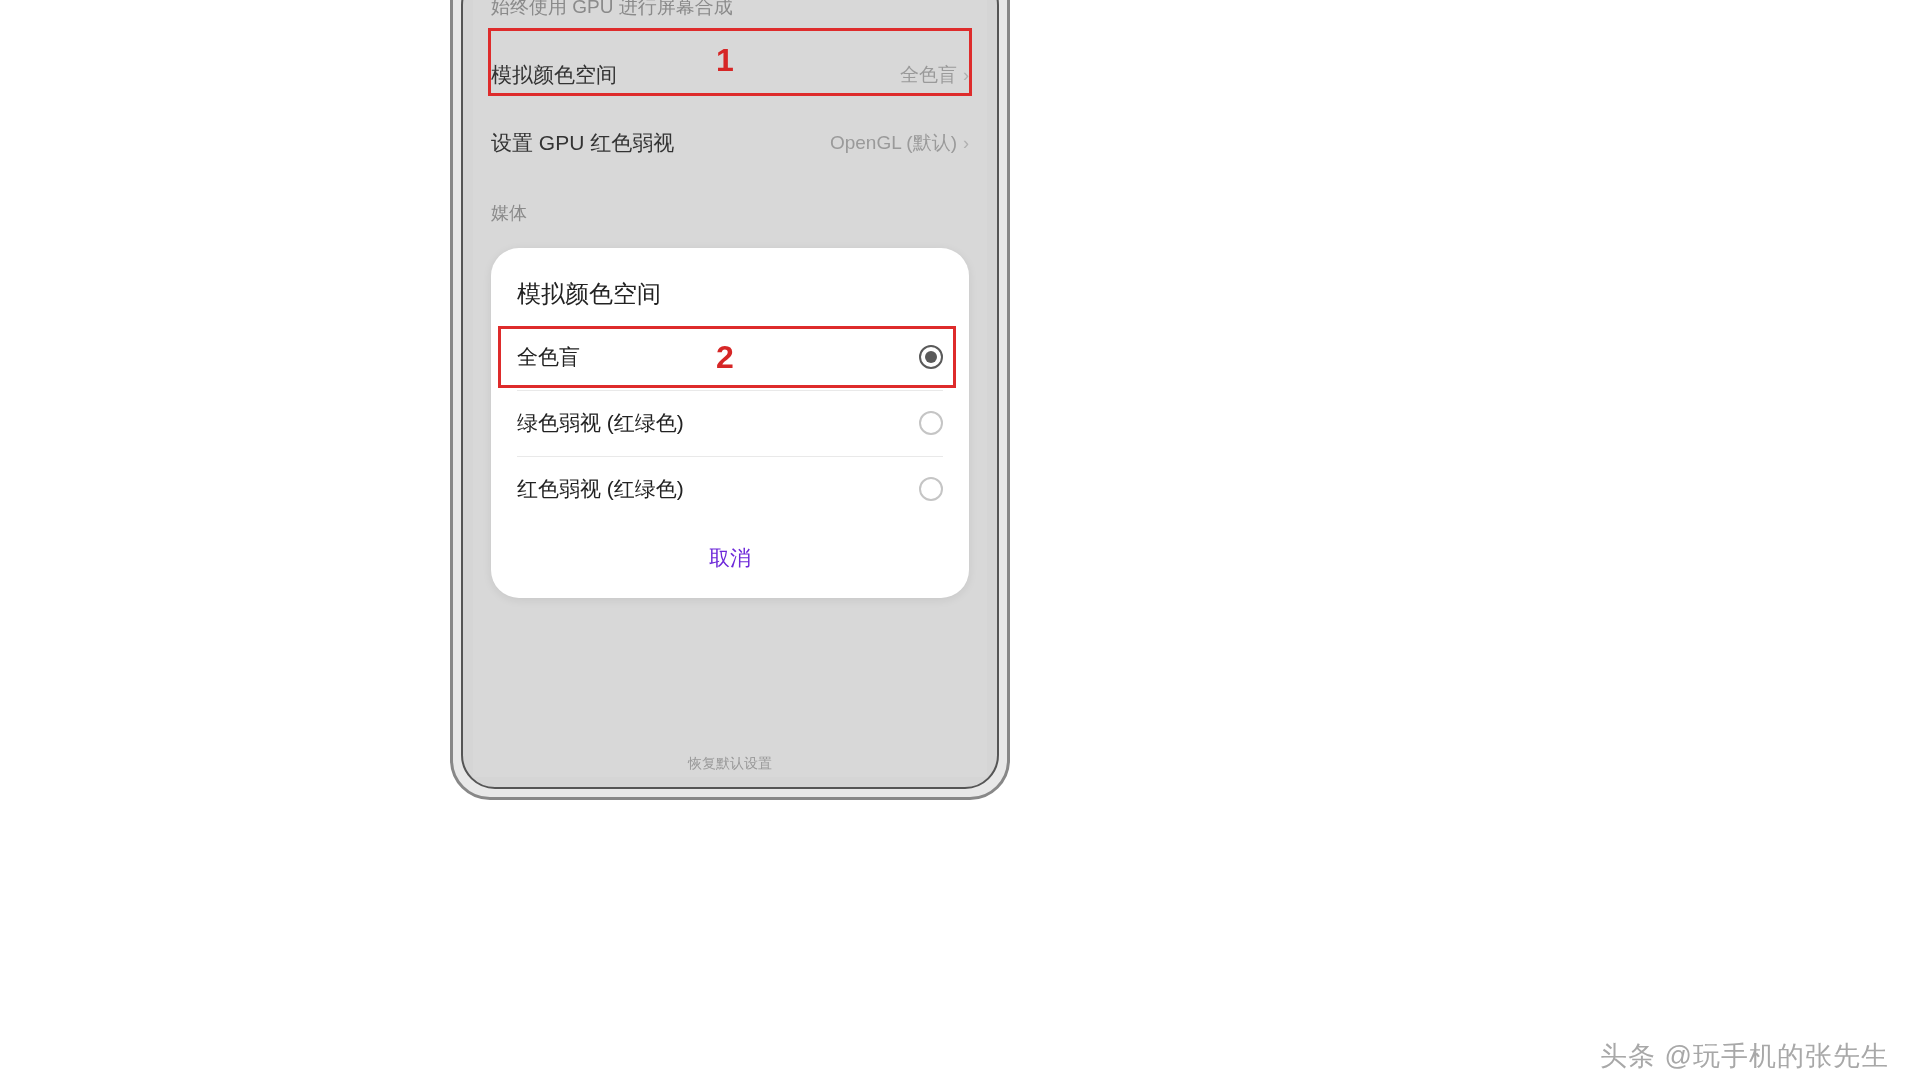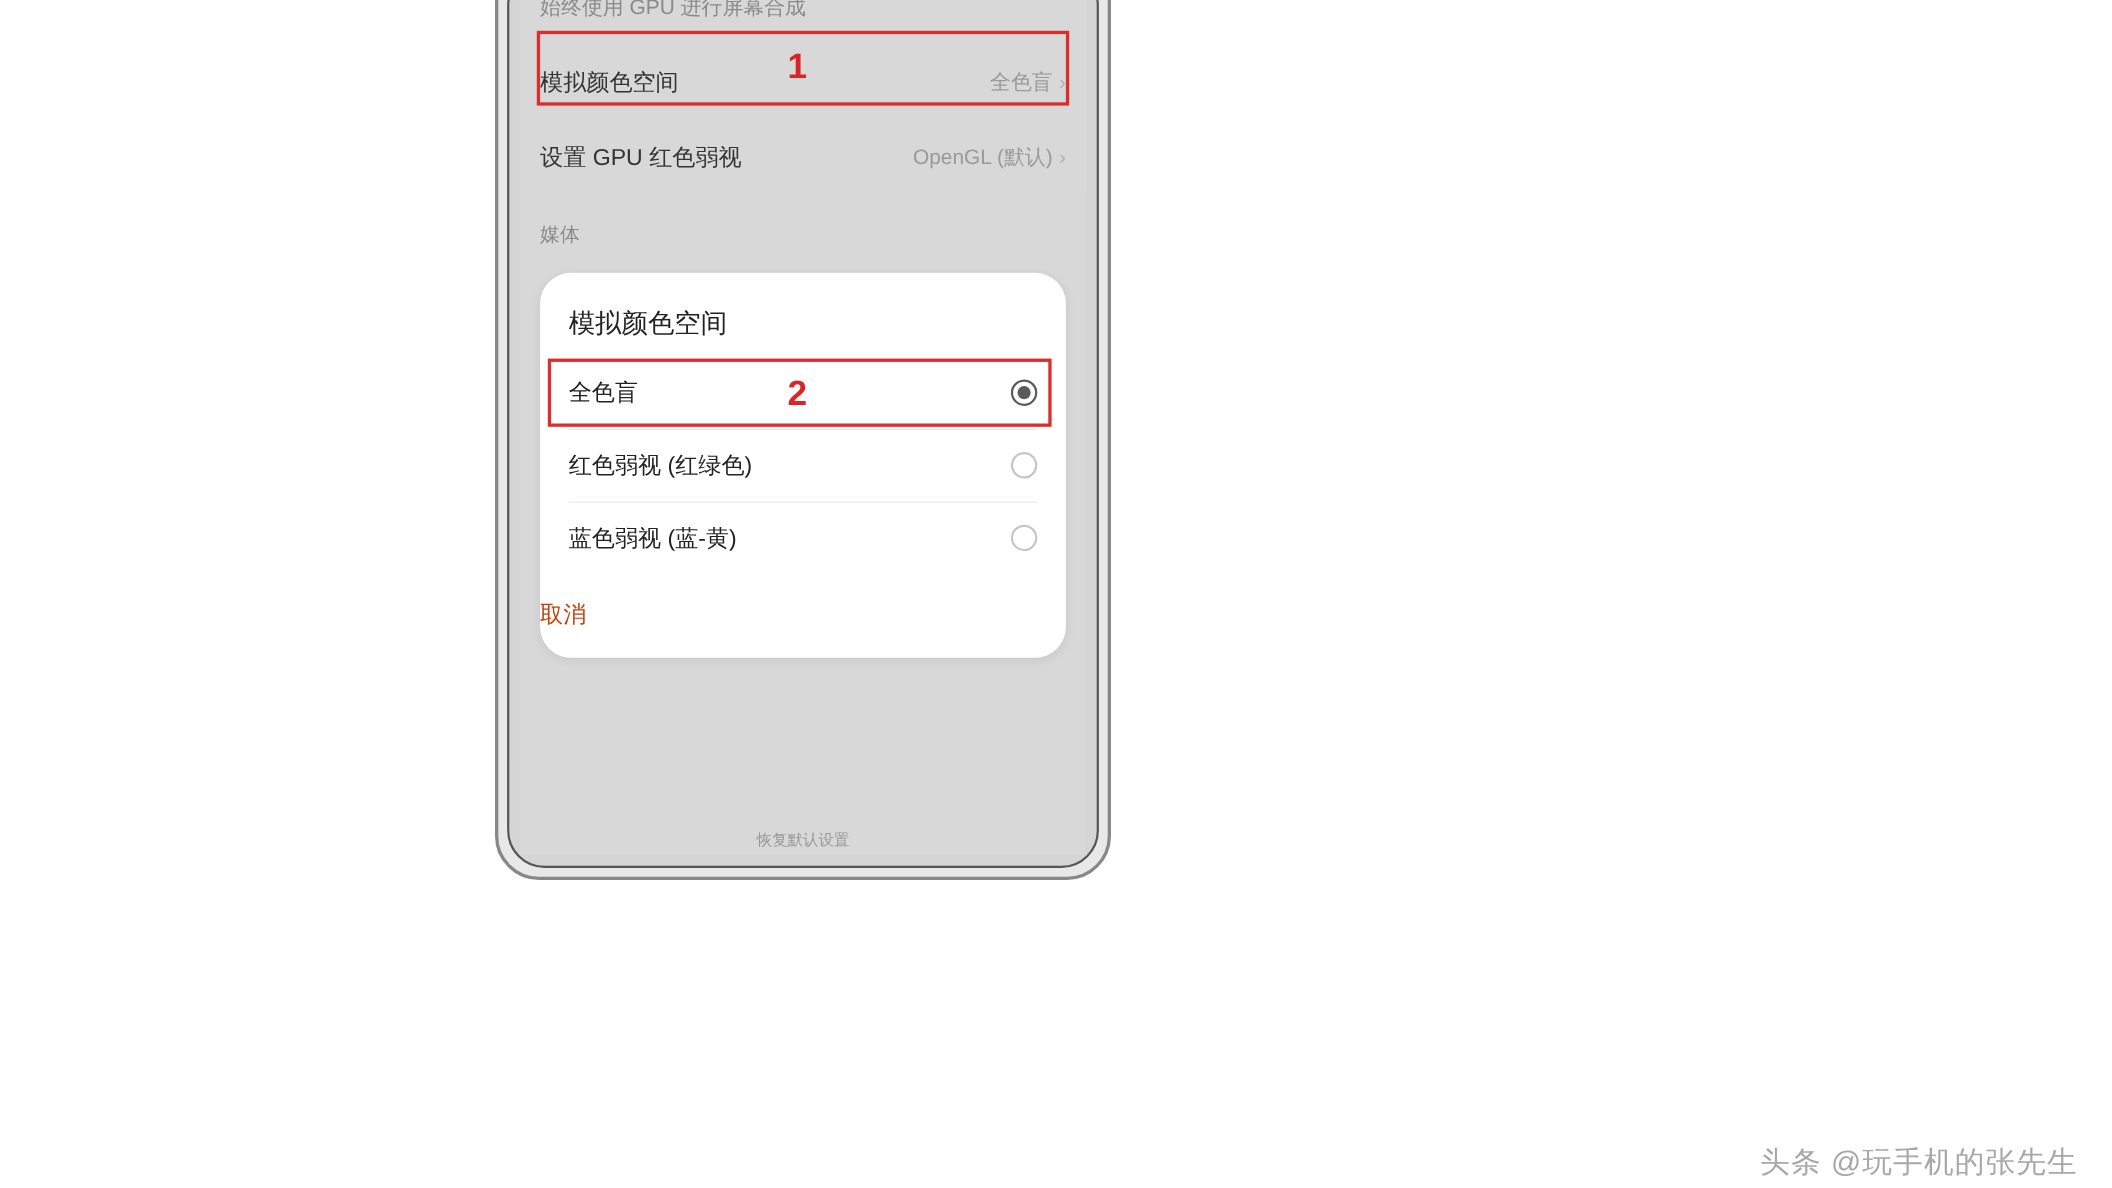--- a/index.html
+++ b/index.html
@@ -151,23 +151,23 @@
       content: "";
       position: absolute;
       left: 4px;
       top: 4px;
       width: 12px;
       height: 12px;
       background: #5a5a5a;
       border-radius: 50%;
     }
     .cancel-btn {
-      text-align: left;
+      text-align: center;
       font-size: 21px;
-      color: #c2410c;
+      color: #6d28d9;
       padding: 22px 0 6px 0;
       cursor: pointer;
     }
     .bottom-text {
       position: absolute;
       bottom: 4px;
       left: 0;
       right: 0;
       text-align: center;
       font-size: 14px;
@@ -215,25 +215,25 @@
       <div class="section-header">媒体</div>
 
       <div class="sheet">
         <div class="sheet-title">模拟颜色空间</div>
 
         <div class="option-row">
           <span class="opt-label">全色盲</span>
           <span class="radio selected"></span>
         </div>
         <div class="option-row">
+          <span class="opt-label">绿色弱视 (红绿色)</span>
+          <span class="radio"></span>
+        </div>
+        <div class="option-row">
           <span class="opt-label">红色弱视 (红绿色)</span>
-          <span class="radio"></span>
-        </div>
-        <div class="option-row">
-          <span class="opt-label">蓝色弱视 (蓝-黄)</span>
           <span class="radio"></span>
         </div>
 
         <div class="cancel-btn">取消</div>
       </div>
 
       <div class="bottom-text">恢复默认设置</div>
 
     </div>
   </div>

